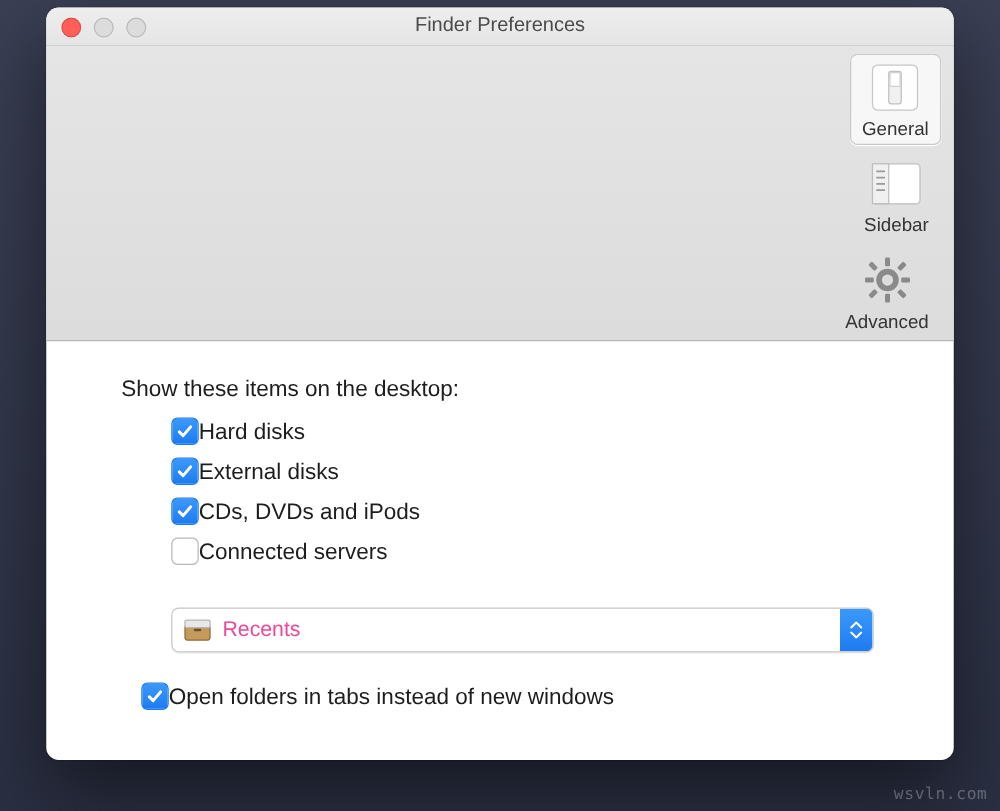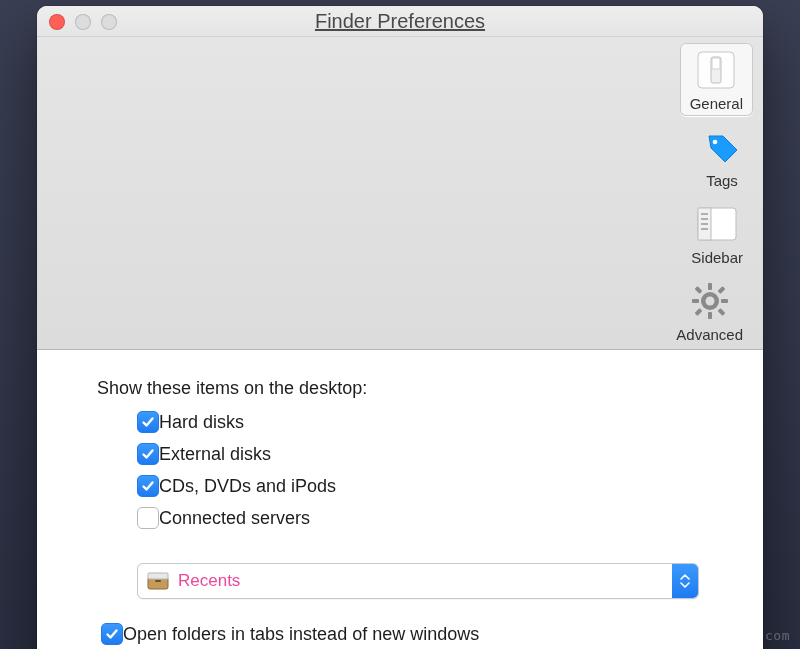--- a/index.html
+++ b/index.html
@@ -46,24 +46,23 @@
   .tl {
     width: 14px;
     height: 14px;
     border-radius: 50%;
     border: 0.5px solid rgba(0,0,0,0.15);
   }
   .tl-close { background: #ff5f57; }
   .tl-min   { background: #dcdcdc; }
   .tl-max   { background: #dcdcdc; }
   .title {
-    font-size: 20px;
+    font-size: 16px;
     color: #4a4a4a;
     font-weight: 500;
-    text-decoration: underline;
   }
   .toolbar {
     display: flex;
     align-items: flex-end;
     gap: 4px;
     padding: 6px 10px 2px 10px;
     background: linear-gradient(180deg, #e5e5e5 0%, #dcdcdc 100%);
     border-bottom: 1px solid #b8b8b8;
     flex-direction: column;
   }
@@ -98,21 +97,21 @@
     margin-bottom: 12px;
   }
   .checkbox-row {
     display: flex;
     align-items: center;
     gap: 0;
     margin-left: 40px;
     margin-bottom: 10px;
   }
   .checkbox-row.standalone {
-    margin-left: 4px;
+    margin-left: 16px;
   }
   .checkbox {
     width: 20px;
     height: 20px;
     border-radius: 5px;
     border: 1px solid #b8b8b8;
     background: #fff;
     display: flex;
     align-items: center;
     justify-content: center;
@@ -193,29 +192,20 @@
         <div class="tab-icon">
           <svg width="38" height="38" viewBox="0 0 38 38">
             <rect x="1" y="1" width="36" height="36" rx="4" fill="#fefefe" stroke="#c6c6c6"></rect>
             <rect x="14" y="6" width="10" height="26" rx="2" fill="#f0f0f0" stroke="#bfbfbf"></rect>
             <rect x="15" y="7" width="8" height="11" rx="1" fill="#ffffff" stroke="#d0d0d0"></rect>
           </svg>
         </div>
         <span>General</span>
       </div>
 
-      <div class="tab">
-        <div class="tab-icon">
-          <svg width="42" height="42" viewBox="0 0 42 42">
-            <path d="M8 10 L22 10 L36 24 L24 36 L10 22 Z" fill="#1a9cff" stroke="#0f7fd8" stroke-width="1"></path>
-            <circle cx="14" cy="16" r="2.3" fill="#fff"></circle>
-          </svg>
-        </div>
-        <span>Tags</span>
-      </div>
 
       <div class="tab">
         <div class="tab-icon">
           <svg width="40" height="34" viewBox="0 0 40 34">
             <rect x="1" y="1" width="38" height="32" rx="3" fill="#fff" stroke="#bdbdbd"></rect>
             <rect x="1" y="1" width="13" height="32" fill="#f0f0f0" stroke="#bdbdbd"></rect>
             <line x1="4" y1="7" x2="11" y2="7" stroke="#9a9a9a" stroke-width="1.4"></line>
             <line x1="4" y1="12" x2="11" y2="12" stroke="#9a9a9a" stroke-width="1.4"></line>
             <line x1="4" y1="17" x2="11" y2="17" stroke="#9a9a9a" stroke-width="1.4"></line>
             <line x1="4" y1="22" x2="11" y2="22" stroke="#9a9a9a" stroke-width="1.4"></line>

